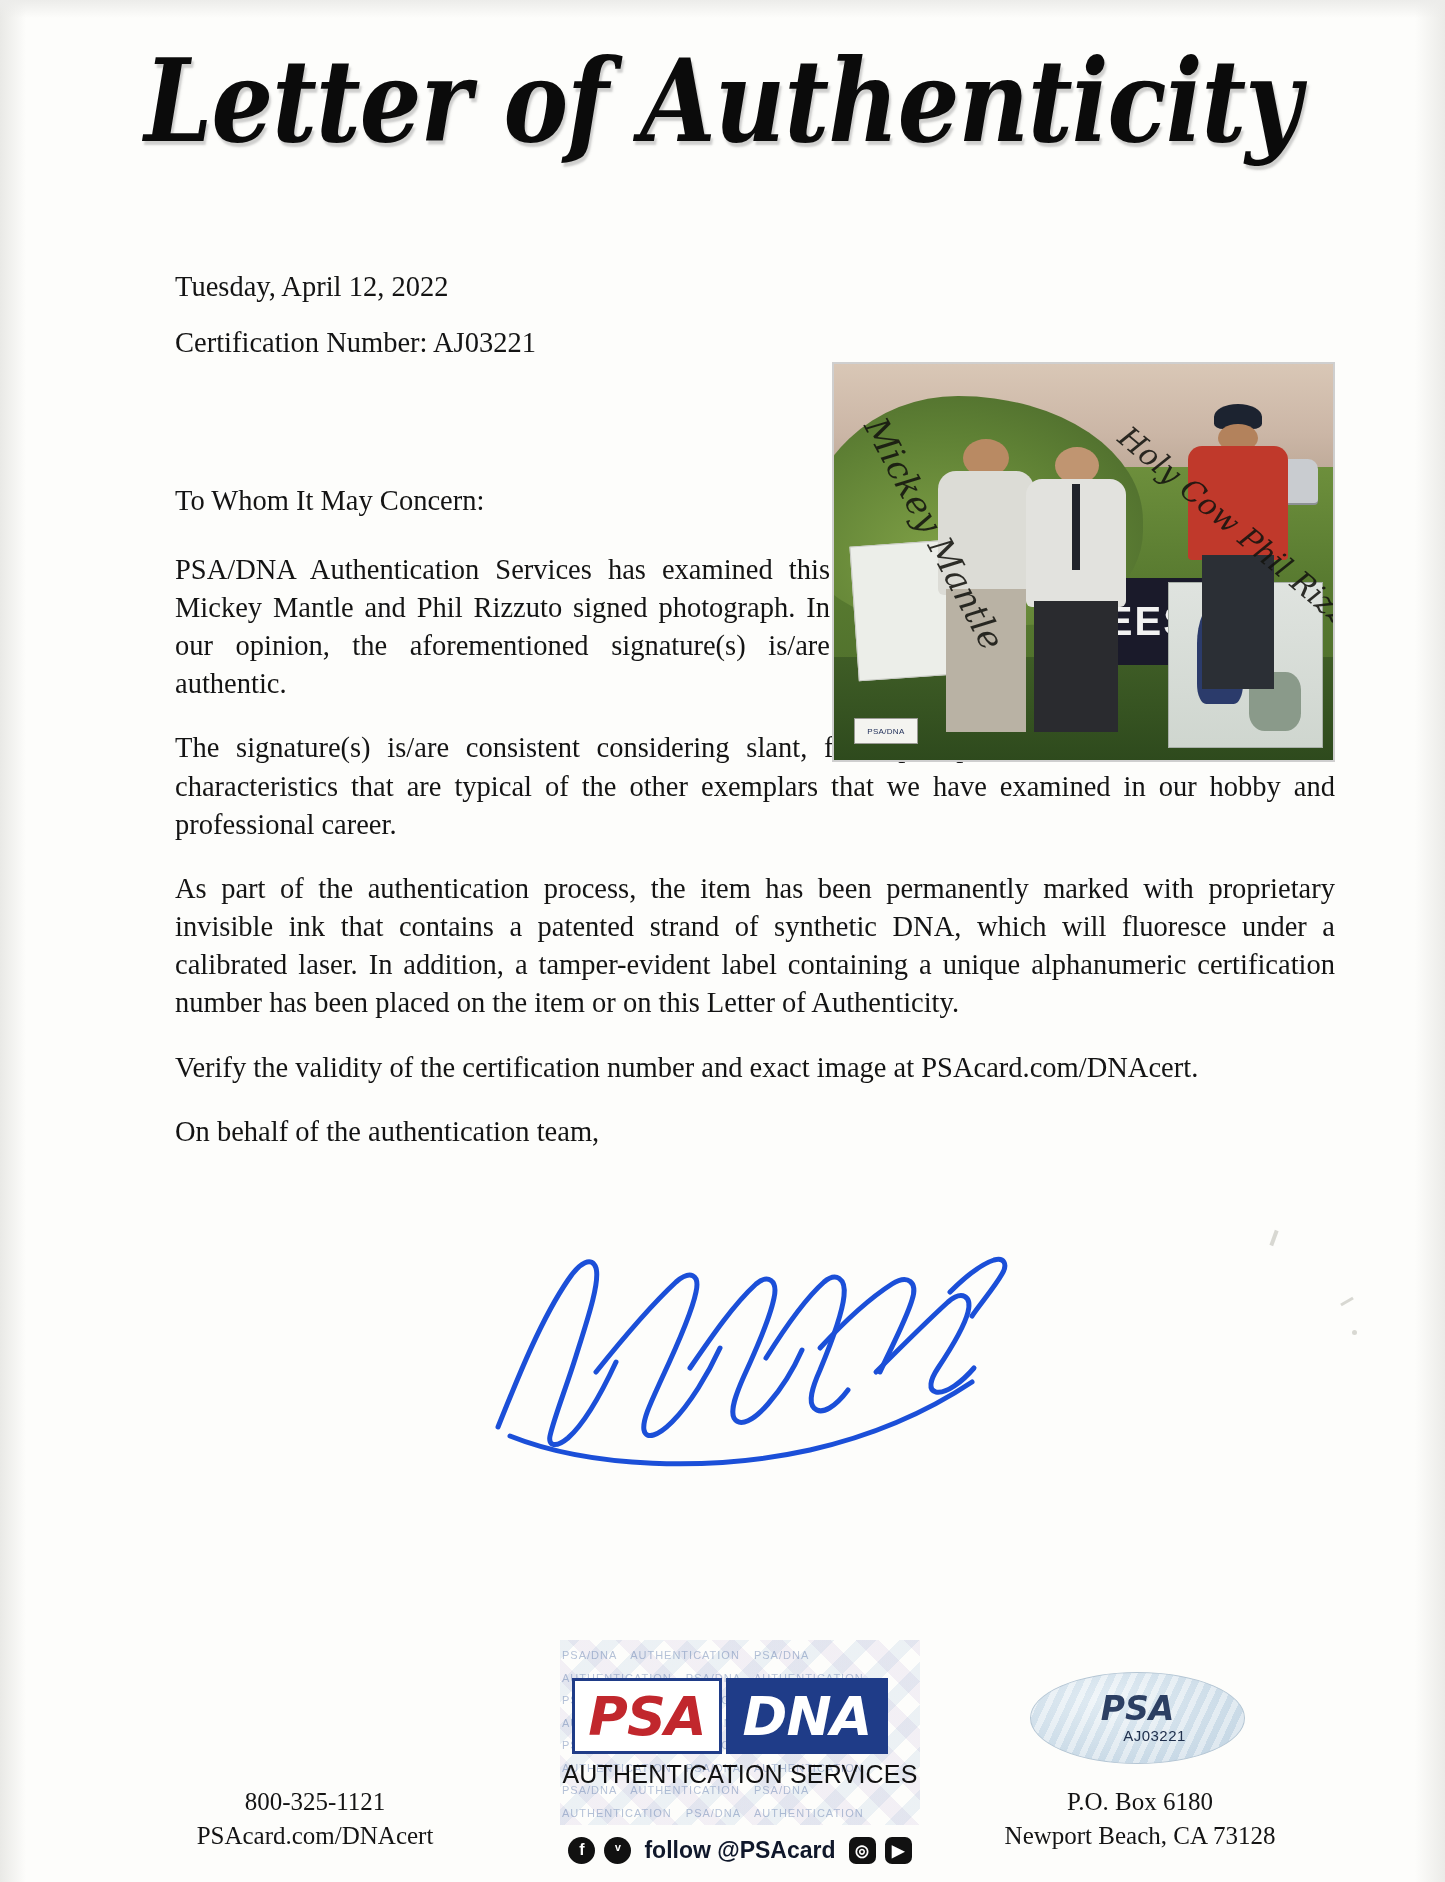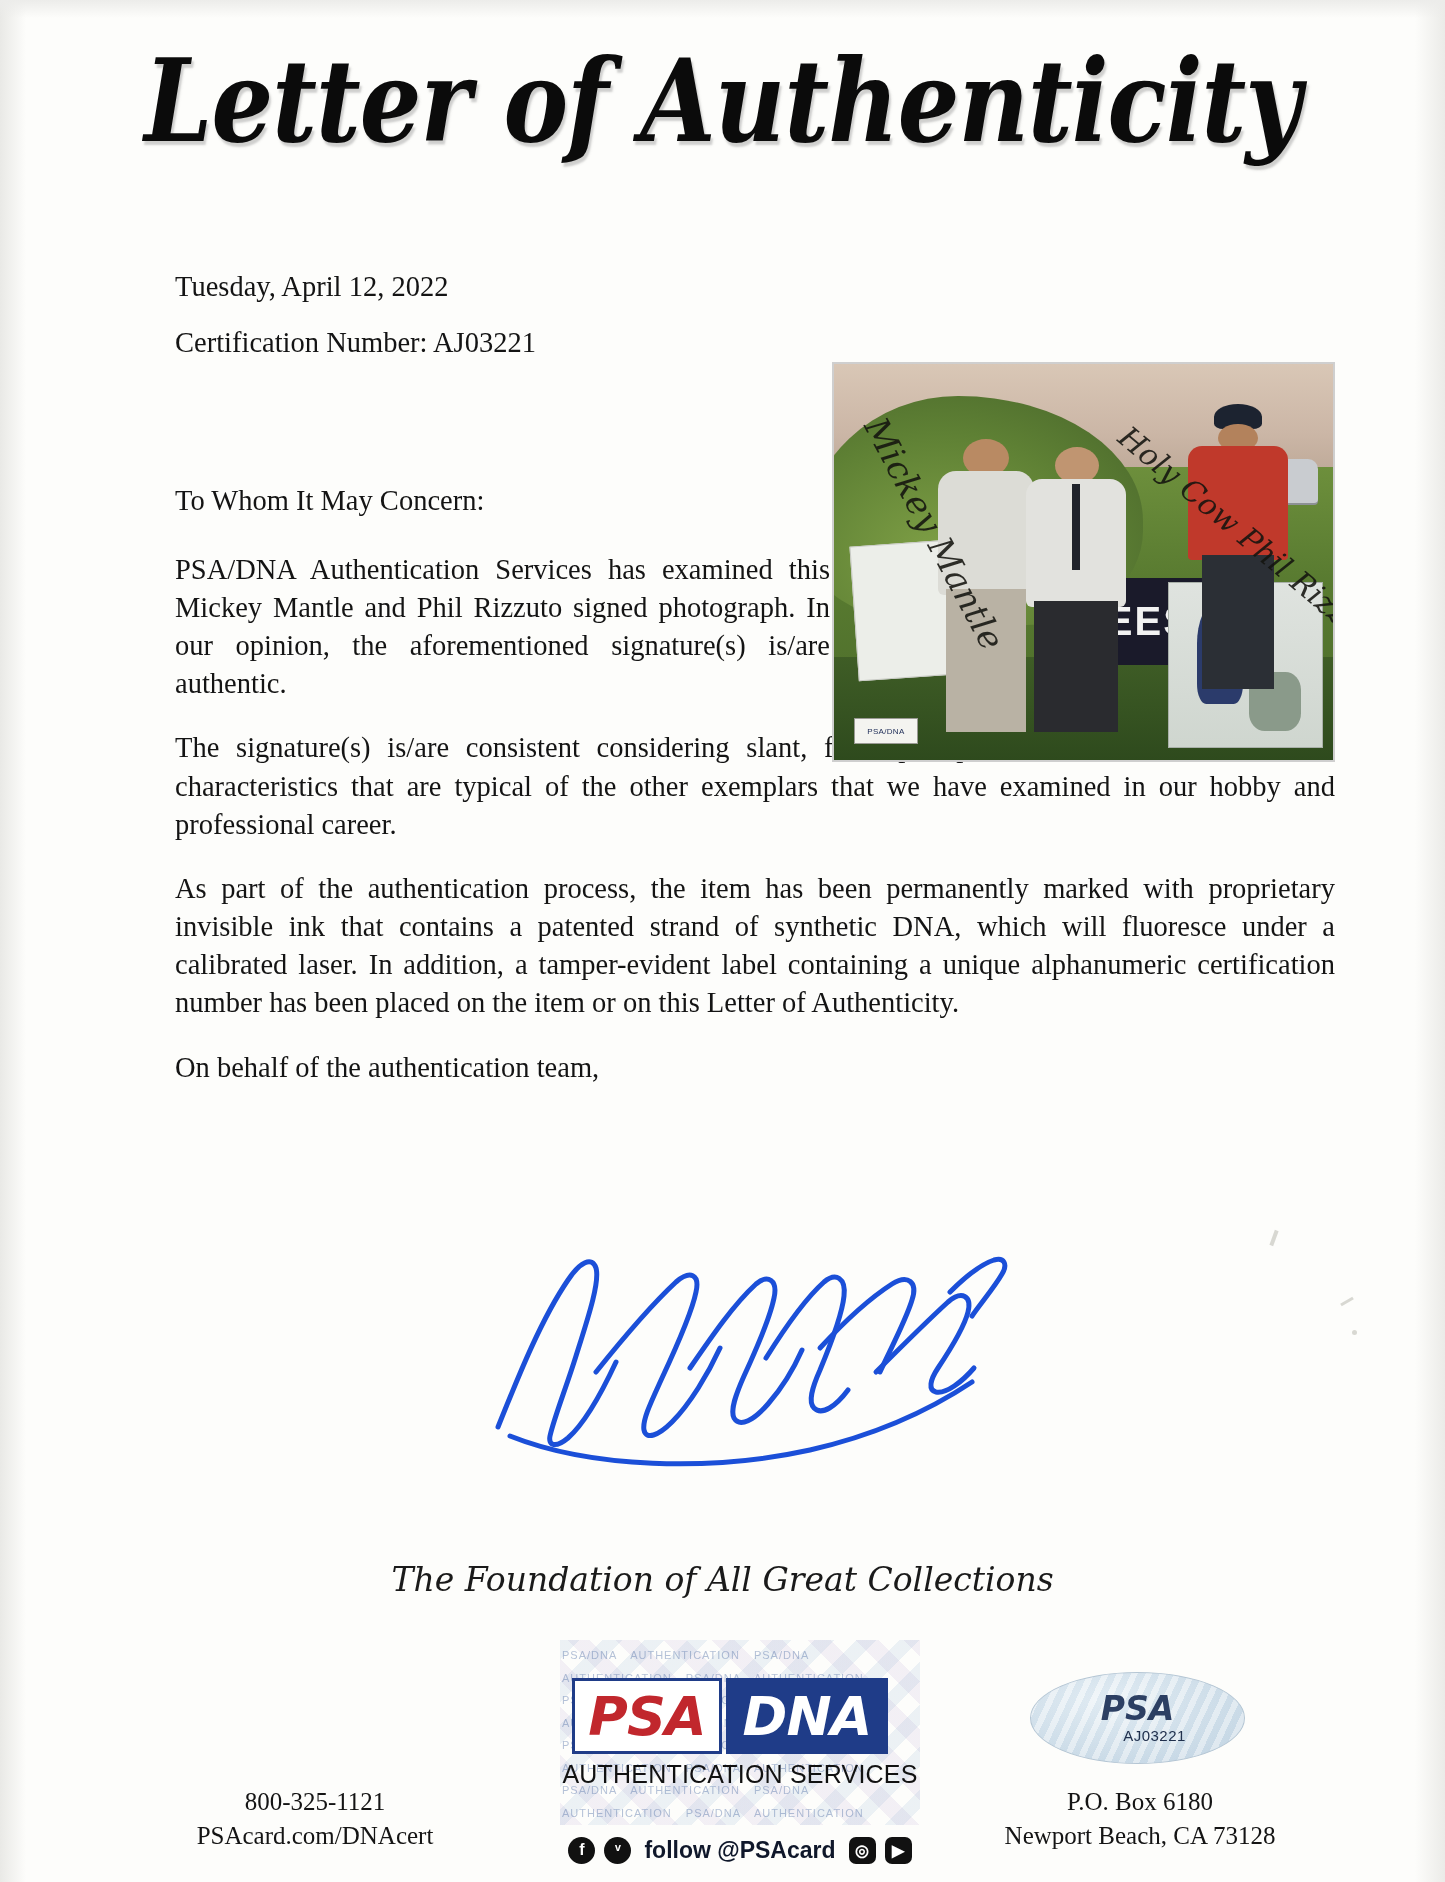--- a/index.html
+++ b/index.html
@@ -449,20 +449,21 @@
   <div class="body-col">
     <p class="line date-line">Tuesday, April 12, 2022</p>
     <p class="line cert-line">Certification Number: AJ03221</p>
 
     <p class="line salutation">To Whom It May Concern:</p>
 
     <p class="line narrow">PSA/DNA Authentication Services has examined this Mickey Mantle and Phil Rizzuto signed photograph. In our opinion, the aforementioned signature(s) is/are authentic.</p>
 
     <p class="line wide">The signature(s) is/are consistent considering slant, flow, pen pressure, letter size, and other characteristics that are typical of the other exemplars that we have examined in our hobby and professional career.</p>
     <p class="line wide">As part of the authentication process, the item has been permanently marked with proprietary invisible ink that contains a patented strand of synthetic DNA, which will fluoresce under a calibrated laser. In addition, a tamper-evident label containing a unique alphanumeric certification number has been placed on the item or on this Letter of Authenticity.</p>
+    <p class="line wide noj">Verify the validity of the certification number and exact image at PSAcard.com/DNAcert.</p>
     <p class="line wide noj">On behalf of the authentication team,</p>
   </div>
 
   <div class="photo-frame">
     <div class="sky"></div>
     <div class="fairway"></div>
     <div class="hill"></div>
     <div class="grass-dark"></div>
     <div class="cart"></div>
 
@@ -507,21 +508,20 @@
         <path d="M210 146 C232 114 254 82 276 62 C288 52 298 58 294 76 C290 96 276 128 264 154 C256 172 250 188 254 196 C260 206 274 198 288 182 C302 166 314 146 322 128"></path>
         <path d="M286 136 C306 104 326 76 344 60 C356 50 366 56 364 74 C362 94 350 124 340 148 C332 166 328 180 334 186 C342 194 356 184 368 168"></path>
         <path d="M340 126 C364 100 390 76 412 62 C428 52 438 60 432 78 C426 98 410 128 400 150"></path>
         <path d="M396 150 C420 126 446 100 468 80 C482 68 492 74 488 90 C484 106 470 128 458 146 C450 158 448 168 456 170 C466 172 482 160 494 146"></path>
         <path d="M30 214 C110 246 230 250 330 228 C400 212 450 188 492 160"></path>
         <path d="M470 70 C486 54 502 42 514 38 C524 35 528 42 522 52 C514 66 500 82 492 94"></path>
       </g>
     </svg>
   </div>
 
-  <div class="tagline">The Foundation of All Great Collections</div>
 
   <div class="footer">
 
     <div class="footer-left">
       <div>800-325-1121</div>
       <div>PSAcard.com/DNAcert</div>
     </div>
 
     <div class="psadna-logo">
       <div class="psadna-watermark">PSA/DNA AUTHENTICATION PSA/DNA AUTHENTICATION PSA/DNA AUTHENTICATION PSA/DNA AUTHENTICATION PSA/DNA AUTHENTICATION PSA/DNA AUTHENTICATION PSA/DNA AUTHENTICATION PSA/DNA AUTHENTICATION PSA/DNA AUTHENTICATION PSA/DNA AUTHENTICATION PSA/DNA AUTHENTICATION PSA/DNA AUTHENTICATION PSA/DNA AUTHENTICATION</div>

